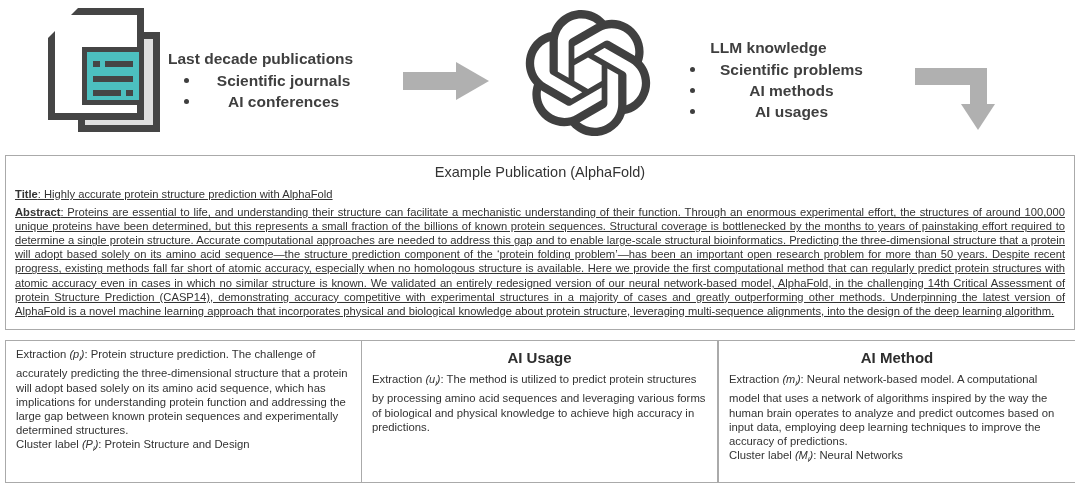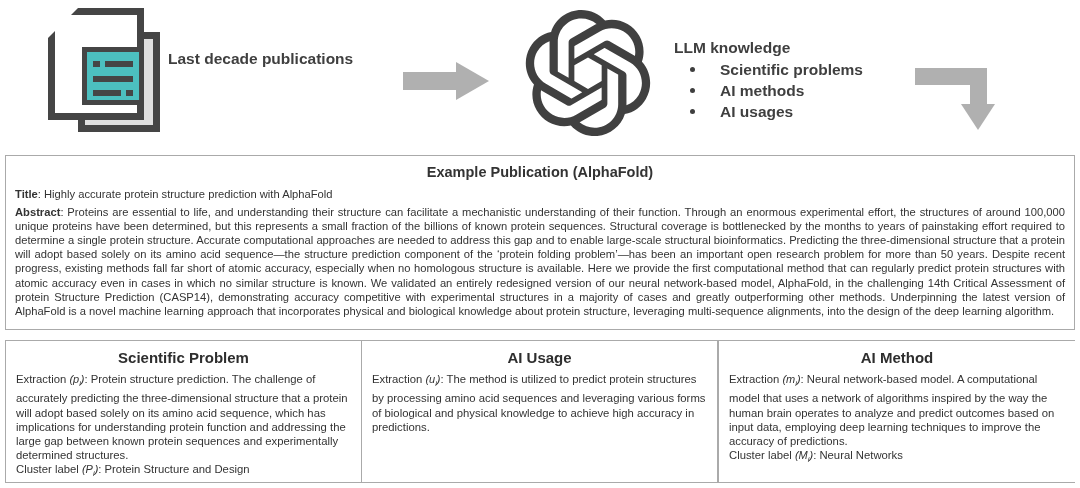--- a/index.html
+++ b/index.html
@@ -15,20 +15,21 @@
     overflow: hidden;
     position: relative;
   }
 
   
   .pipeline {
     position: absolute;
     left: 0; top: 0;
     width: 892px;
     height: 148px;
+    text-align: center;
   }
 
   .doc-icon {
     position: absolute;
     left: 38px; top: 6px;
     width: 126px; height: 130px;
   }
   .doc-back {
     position: absolute;
     left: 40px; top: 26px;
@@ -149,30 +150,31 @@
     left: 5px; top: 155px;
     width: 1070px;
     height: 175px;
     border: 1px solid #aaaaaa;
     box-sizing: border-box;
     background: #ffffff;
     padding: 6px 9px 4px 9px;
   }
   .pub-title {
     text-align: center;
-    font-weight: bold;
+    font-weight: normal;
     font-size: 14.5px;
     color: #333333;
     margin: 2px 0 7px 0;
   }
   .pub-line {
     font-size: 11.2px;
     line-height: 14.1px;
     color: #333333;
     text-align: justify;
+    text-decoration: underline;
   }
   .pub-line b { font-weight: bold; }
   .pub-abstract { margin-top: 4px; }
 
   
   .cols {
     position: absolute;
     left: 5px; top: 340px;
     width: 1070px;
     height: 143px;
@@ -225,20 +227,24 @@
         <div class="bar" style="left:6px; top:24px; width:40px;"></div>
         <div class="bar" style="left:6px; top:38px; width:28px;"></div>
         <div class="bar" style="left:39px; top:38px; width:7px;"></div>
       </div>
     </div>
     <div class="doc-fold-mask"></div>
   </div>
 
   <div class="label-block" style="left:168px; top:48px;">
     <div class="head">Last decade publications</div>
+    <ul>
+      <li><span class="dot"></span><span>Scientific journals</span></li>
+      <li><span class="dot"></span><span>AI conferences</span></li>
+    </ul>
   </div>
 
   <div class="arrow-right">
     <div class="shaft"></div>
     <div class="head"></div>
   </div>
 
   <div class="openai-logo">
     <svg viewBox="0 0 320 320" width="126" height="126" aria-hidden="true">
       <path fill="#404040" d="M297.06 130.97c7.26-21.79 4.76-45.66-6.85-65.48-17.46-30.4-52.56-46.04-86.84-38.68C188.1 10.01 166.15.09 143.15.09c-35.07-.08-66.17 22.48-76.92 55.82-22.52 4.62-41.96 18.71-53.34 38.67-17.59 30.32-13.58 68.54 9.92 94.54-7.26 21.79-4.76 45.66 6.85 65.48 17.46 30.4 52.56 46.04 86.84 38.68 15.26 17.19 37.22 27.11 60.22 27.02 35.09.09 66.2-22.49 76.95-55.86 22.52-4.62 41.96-18.71 53.34-38.67 17.57-30.32 13.55-68.51-9.93-94.51zM176.78 299.08c-14.04.02-27.64-4.89-38.43-13.88.49-.26 1.34-.73 1.89-1.07l63.72-36.8c3.26-1.85 5.26-5.32 5.24-9.07v-89.83l26.93 15.55c.29.14.48.42.52.74v74.39c-.04 33.08-26.83 59.9-59.87 59.97zM47.94 244.05c-7.03-12.14-9.56-26.37-7.15-40.18.47.28 1.3.79 1.89 1.13l63.72 36.8c3.23 1.89 7.23 1.89 10.47 0l77.79-44.92v31.1c.02.32-.13.63-.38.83l-64.41 37.19c-28.69 16.52-65.33 6.7-81.93-21.95zM31.18 105.5c7-12.16 18.05-21.46 31.21-26.29 0 .55-.03 1.52-.03 2.19v73.61c-.02 3.74 1.98 7.21 5.23 9.06l77.79 44.91-26.93 15.55c-.27.18-.62.21-.92.08l-64.42-37.22c-28.63-16.58-38.45-53.21-21.95-81.88zm221.26 51.49l-77.79-44.92 26.93-15.54c.27-.18.62-.21.92-.08l64.42 37.19c28.68 16.57 38.51 53.26 21.94 81.94-7.01 12.14-18.05 21.44-31.2 26.28v-75.8c.03-3.74-1.96-7.2-5.2-9.06zm26.8-40.34c-.47-.29-1.3-.79-1.89-1.13l-63.72-36.8c-3.23-1.89-7.23-1.89-10.47 0l-77.79 44.92v-31.1c-.02-.32.13-.63.38-.83l64.41-37.16c28.69-16.55 65.37-6.7 81.91 22 6.99 12.12 9.52 26.31 7.15 40.1zm-168.51 55.43l-26.94-15.55c-.29-.14-.48-.42-.52-.74v-74.39c.02-33.12 26.89-59.96 60.01-59.94 14.01 0 27.57 4.92 38.34 13.88-.49.26-1.33.73-1.89 1.07l-63.72 36.8c-3.26 1.85-5.26 5.31-5.24 9.06l-.04 89.79zm14.63-31.54l34.65-20.01 34.65 20v40.01l-34.65 20-34.65-20v-40z"></path>
@@ -267,21 +273,20 @@
     <b>Title</b><span>: Highly accurate protein structure prediction with AlphaFold</span>
   </div>
   <div class="pub-line pub-abstract">
     <b>Abstract</b><span>: Proteins are essential to life, and understanding their structure can facilitate a mechanistic understanding of their function. Through an enormous experimental effort, the structures of around 100,000 unique proteins have been determined, but this represents a small fraction of the billions of known protein sequences. Structural coverage is bottlenecked by the months to years of painstaking effort required to determine a single protein structure. Accurate computational approaches are needed to address this gap and to enable large-scale structural bioinformatics. Predicting the three-dimensional structure that a protein will adopt based solely on its amino acid sequence—the structure prediction component of the ‘protein folding problem’—has been an important open research problem for more than 50 years. Despite recent progress, existing methods fall far short of atomic accuracy, especially when no homologous structure is available. Here we provide the first computational method that can regularly predict protein structures with atomic accuracy even in cases in which no similar structure is known. We validated an entirely redesigned version of our neural network-based model, AlphaFold, in the challenging 14th Critical Assessment of protein Structure Prediction (CASP14), demonstrating accuracy competitive with experimental structures in a majority of cases and greatly outperforming other methods. Underpinning the latest version of AlphaFold is a novel machine learning approach that incorporates physical and biological knowledge about protein structure, leveraging multi-sequence alignments, into the design of the deep learning algorithm.</span>
   </div>
 </div>
 
 <div class="cols">
 
   <div class="col col-1">
-    <div class="col-head">Scientific Problem</div>
     <div class="col-body">
       <b>Extraction</b>
       <span class="sym">(<span>p</span><sub>i</sub>)</span><span>: Protein structure prediction. The challenge of accurately predicting the three-dimensional structure that a protein will adopt based solely on its amino acid sequence, which has implications for understanding protein function and addressing the large gap between known protein sequences and experimentally determined structures.</span><br>
       <b>Cluster label</b>
       <span class="sym">(<span>P</span><sub>i</sub>)</span><span>: Protein Structure and Design</span>
     </div>
   </div>
 
   <div class="col col-3">
     <div class="col-head">AI Usage</div>

